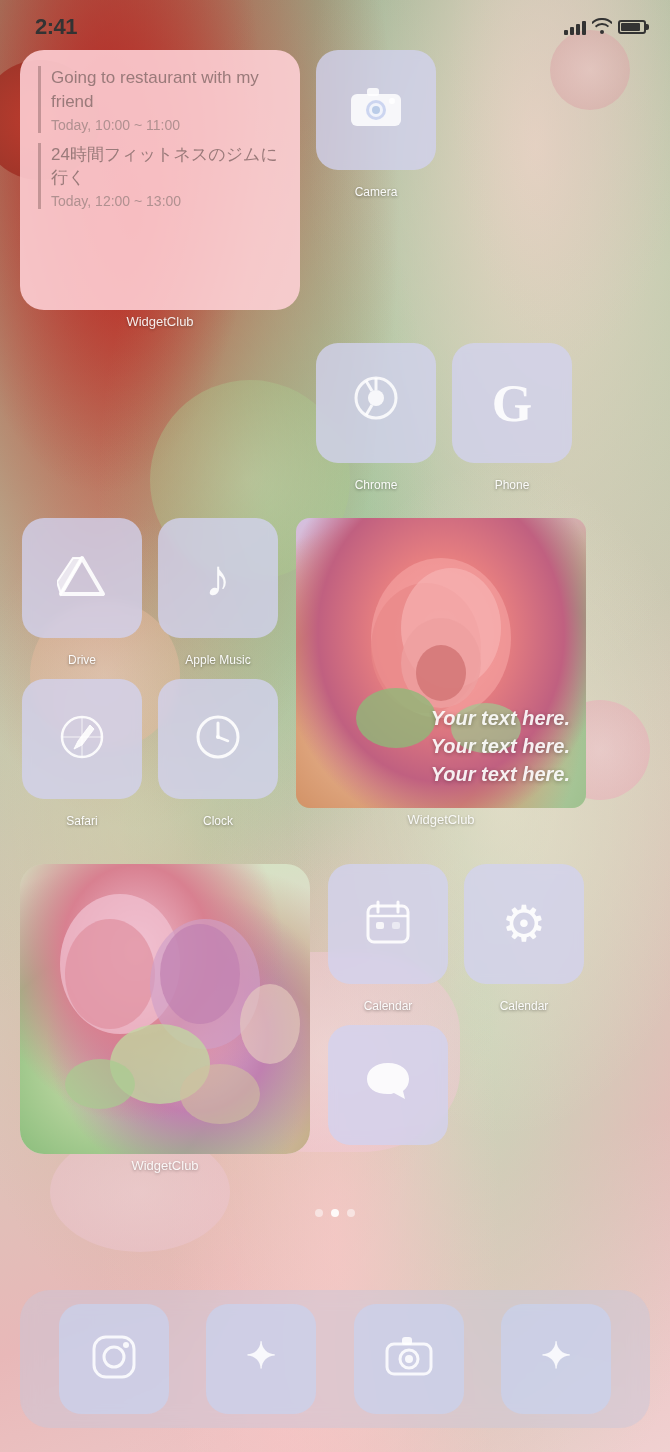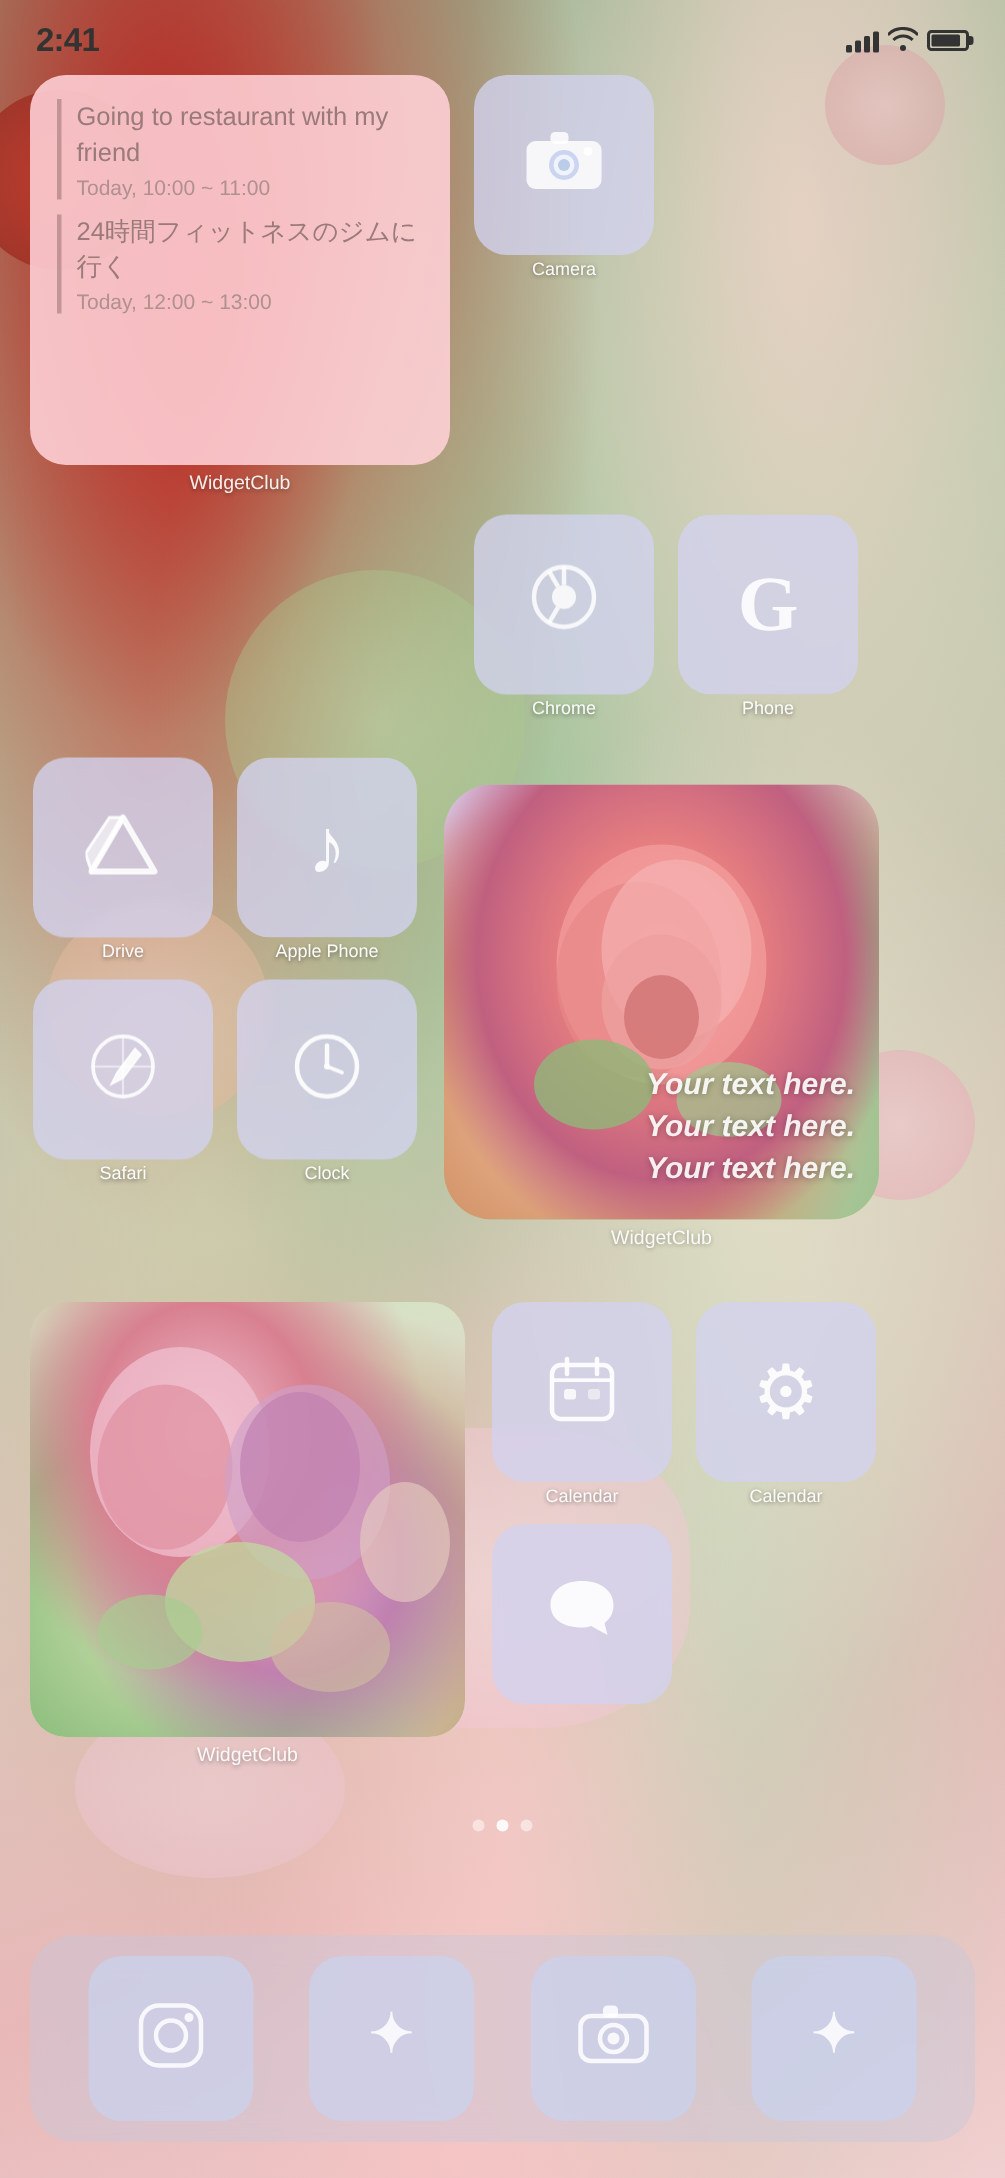--- a/index.html
+++ b/index.html
@@ -54,20 +54,21 @@
       height: 100%;
     }
 
     
     .status-bar {
       display: flex;
       justify-content: space-between;
       align-items: center;
       padding: 12px 24px 8px;
       height: 50px;
+      margin-left: 11px;
     }
 
     .status-time {
       font-size: 22px;
       font-weight: 700;
       color: #333;
       letter-spacing: -0.5px;
     }
 
     .status-icons {
@@ -194,21 +195,21 @@
     .app-icon .icon-symbol {
       font-size: 48px;
       color: rgba(255,255,255,0.9);
       line-height: 1;
     }
 
     .app-name {
       font-size: 12px;
       color: rgba(255,255,255,0.95);
       text-align: center;
-      margin-top: 2px;
+      margin-top: 15px;
       text-shadow: 0 1px 3px rgba(0,0,0,0.4);
       font-weight: 500;
     }
 
     .icon-with-label {
       display: flex;
       flex-direction: column;
       align-items: center;
     }
 
@@ -224,25 +225,24 @@
       display: grid;
       grid-template-columns: 1fr 1fr;
       gap: 12px;
       width: 260px;
     }
 
     
     .widget-photo-large {
       width: 290px;
       height: 290px;
-      border-radius: 32px;
+      border-radius: 14px;
       overflow: hidden;
       position: relative;
       flex-shrink: 0;
-      margin-top: 18px;
     }
 
     .widget-photo-large .photo-bg {
       width: 100%;
       height: 100%;
       background: 
         radial-gradient(ellipse at 50% 40%, #f4a0a0 0%, #e88080 30%, #c06080 60%, transparent 80%),
         radial-gradient(ellipse at 30% 70%, #f0c0a0 0%, #d4956a 40%, transparent 70%),
         radial-gradient(ellipse at 70% 80%, #c0d4b0 0%, #90b880 50%, transparent 80%),
         linear-gradient(160deg, #d4c0e0 0%, #e8a0a0 40%, #b8d4a0 80%);
@@ -489,21 +489,21 @@
                   <polygon points="4,40 25,4 16,4 0,28" fill="rgba(255,255,255,0.6)" stroke="rgba(255,255,255,0.9)" stroke-width="2"></polygon>
                 </svg>
               </span>
             </div>
             <div class="app-name">Drive</div>
           </div>
           <div class="icon-with-label">
             <div class="app-icon music-bg">
               <span style="font-size:52px;color:rgba(255,255,255,0.9);">♪</span>
             </div>
-            <div class="app-name">Apple Phone</div>
+            <div class="app-name">Apple Music</div>
           </div>
           <div class="icon-with-label">
             <div class="app-icon safari-bg">
               <span>
                 <svg width="48" height="48" viewBox="0 0 48 48" fill="none">
                   <circle cx="24" cy="24" r="20" stroke="rgba(255,255,255,0.9)" stroke-width="2.5" fill="none"></circle>
                   <line x1="24" y1="4" x2="24" y2="44" stroke="rgba(255,255,255,0.5)" stroke-width="1.5"></line>
                   <line x1="4" y1="24" x2="44" y2="24" stroke="rgba(255,255,255,0.5)" stroke-width="1.5"></line>
                   <polygon points="32,12 20,28 16,36 24,32 36,16" fill="rgba(255,255,255,0.9)" stroke="rgba(255,255,255,0.9)" stroke-width="1"></polygon>
                 </svg>

